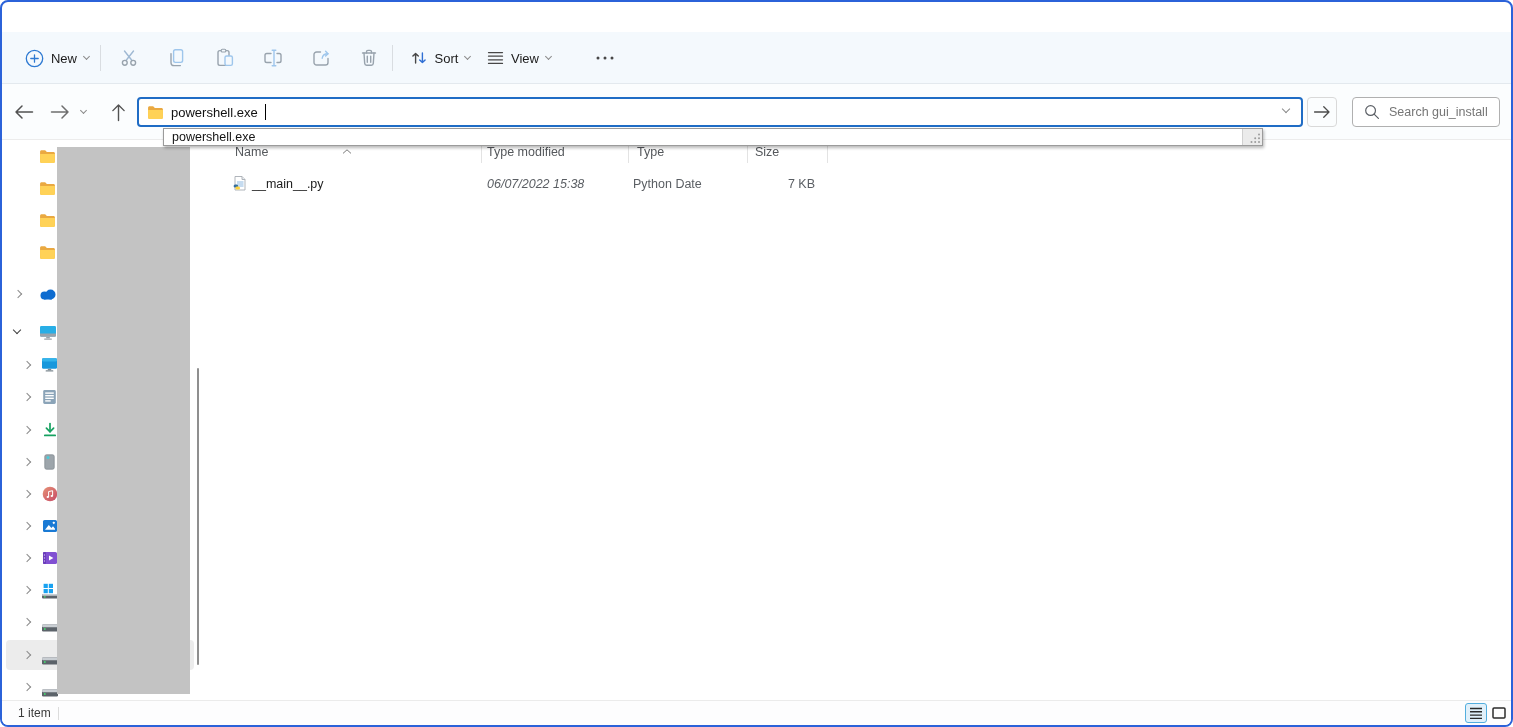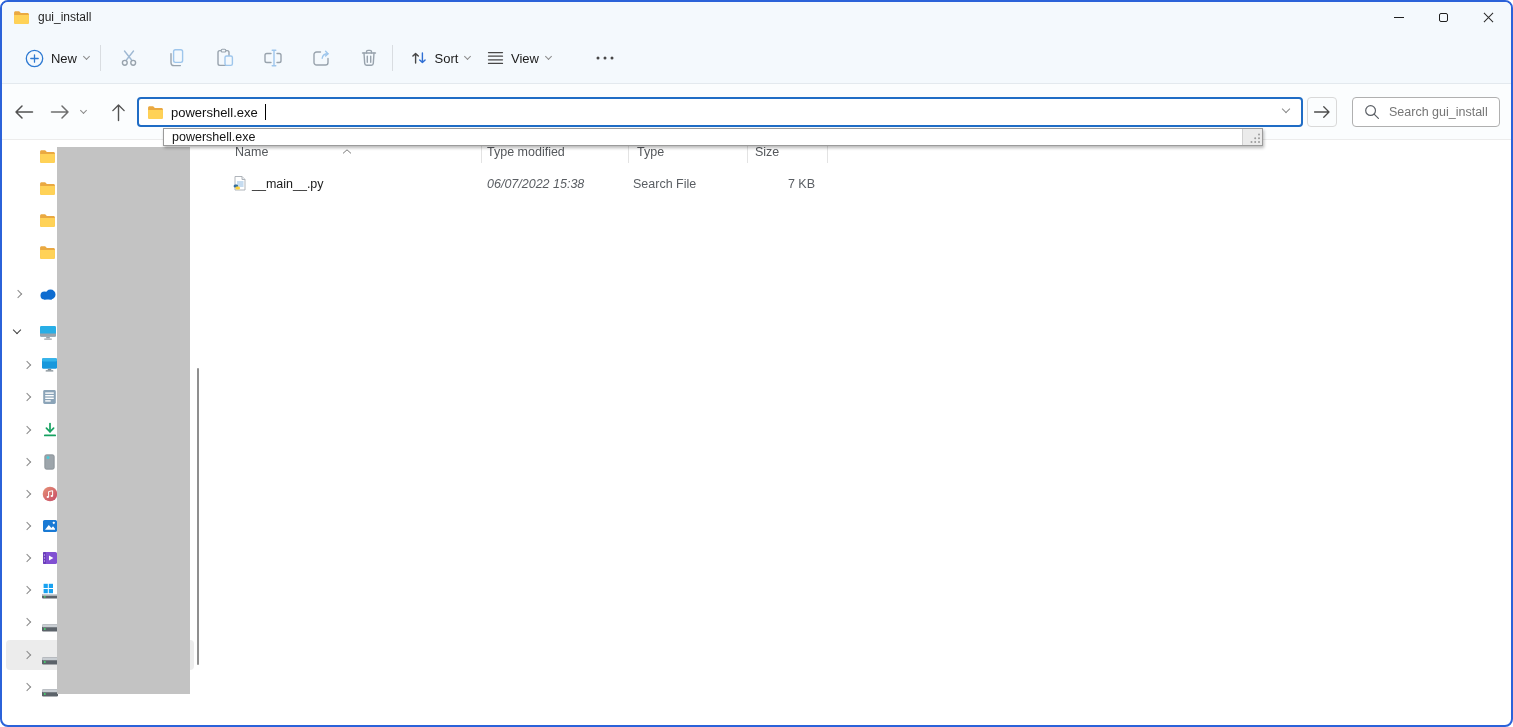--- a/index.html
+++ b/index.html
@@ -67,40 +67,20 @@
   .st-count { position:absolute; left:16px; top:5px; font-size:12px; color:#3a3a3a; }
   .st-sep { position:absolute; left:56px; top:6px; width:1px; height:13px; background:#dcdcdc; }
   .vt-details { position:absolute; right:24px; top:2px; width:22px; height:20px; border:1px solid #53aede; border-radius:3px; background:#e1f0fa; display:flex; align-items:center; justify-content:center; }
   .vt-icons { position:absolute; right:3px; top:2px; width:19px; height:20px; display:flex; align-items:center; justify-content:center; }
 </style>
 </head>
 <body>
 
 <div class="window">
 
-  <div class="titlebar">
-    <svg width="17" height="14" viewBox="0 0 16 13">
-        <path d="M1 2.4C1 1.6 1.6 1 2.4 1h3.4l1.6 1.7h6.2c.8 0 1.4.6 1.4 1.4v7.5c0 .8-.6 1.4-1.4 1.4H2.4A1.4 1.4 0 0 1 1 11.6z" fill="#eaa941"></path>
-        <path d="M1 4.5h14v7.1c0 .8-.6 1.4-1.4 1.4H2.4A1.4 1.4 0 0 1 1 11.6z" fill="#ffd257"></path>
-      </svg>
-    <span class="title">gui_install</span>
-    <div class="wc">
-      <div class="wcb">
-          <div class="glyph-min"></div>
-        </div>
-      <div class="wcb">
-          <div class="glyph-max"></div>
-        </div>
-      <div class="wcb">
-          <svg width="11" height="11" viewBox="0 0 12 12">
-            <path d="M1 1l10 10M11 1 1 11" stroke="#2b2b2b" stroke-width="1.1"></path>
-          </svg>
-        </div>
-    </div>
-  </div>
 
   <div class="toolbar">
     <div class="tbtn" style="left:12px;width:86px;">
       <svg width="19" height="19" viewBox="0 0 19 19" fill="none" stroke="#2e7ad2" stroke-width="1.3" stroke-linecap="round">
           <circle cx="9.5" cy="9.5" r="8.2"></circle>
           <path d="M9.5 5.8v7.4M5.8 9.5h7.4"></path>
         </svg>
       <span>New</span>
       <i class="chev sm"></i>
     </div>
@@ -422,20 +402,34 @@
               <path d="M3 1.5h7l3 3V15H3z" fill="#fff" stroke="#a7adb3" stroke-width=".9"></path>
               <path d="M10 1.5v3h3" fill="#e9ecef" stroke="#a7adb3" stroke-width=".9"></path>
               <g stroke="#7fb0de" stroke-width=".9">
                 <path d="M5 7h6.5M5 9h6.5M5 11h6.5"></path>
               </g>
               <rect x="1.6" y="9.6" width="4.6" height="3" rx="1.5" fill="#356f9f"></rect>
               <rect x="3.4" y="11.6" width="4.6" height="3" rx="1.5" fill="#ffd43c"></rect>
             </svg></span>
         <span class="fcell fname" style="left:42px;">__main__.py</span>
         <span class="fcell" style="left:277px;font-style:italic;">06/07/2022 15:38</span>
-        <span class="fcell" style="left:423px;">Search File</span>
+        <span class="fcell" style="left:423px;">Python Date</span>
         <span class="fcell" style="left:537px;width:74px;text-align:right;padding-right:6px;">7 KB</span>
       </div>
     </div>
   </div>
 
+  <div class="statusbar">
+    <span class="st-count">1 item</span>
+    <div class="st-sep"></div>
+    <div class="vt-details">
+      <svg width="14" height="12" viewBox="0 0 14 12" stroke="#2b2b2b" stroke-width="1.4">
+          <path d="M1 1.5h12M1 4.8h12M1 8.1h12M1 11.4h12"></path>
+        </svg>
+    </div>
+    <div class="vt-icons">
+      <svg width="14" height="12" viewBox="0 0 14 12" fill="none" stroke="#2b2b2b" stroke-width="1.5">
+          <rect x="1" y="1" width="12" height="10" rx="1"></rect>
+        </svg>
+    </div>
+  </div>
 
 </div>
 
 </body></html>

